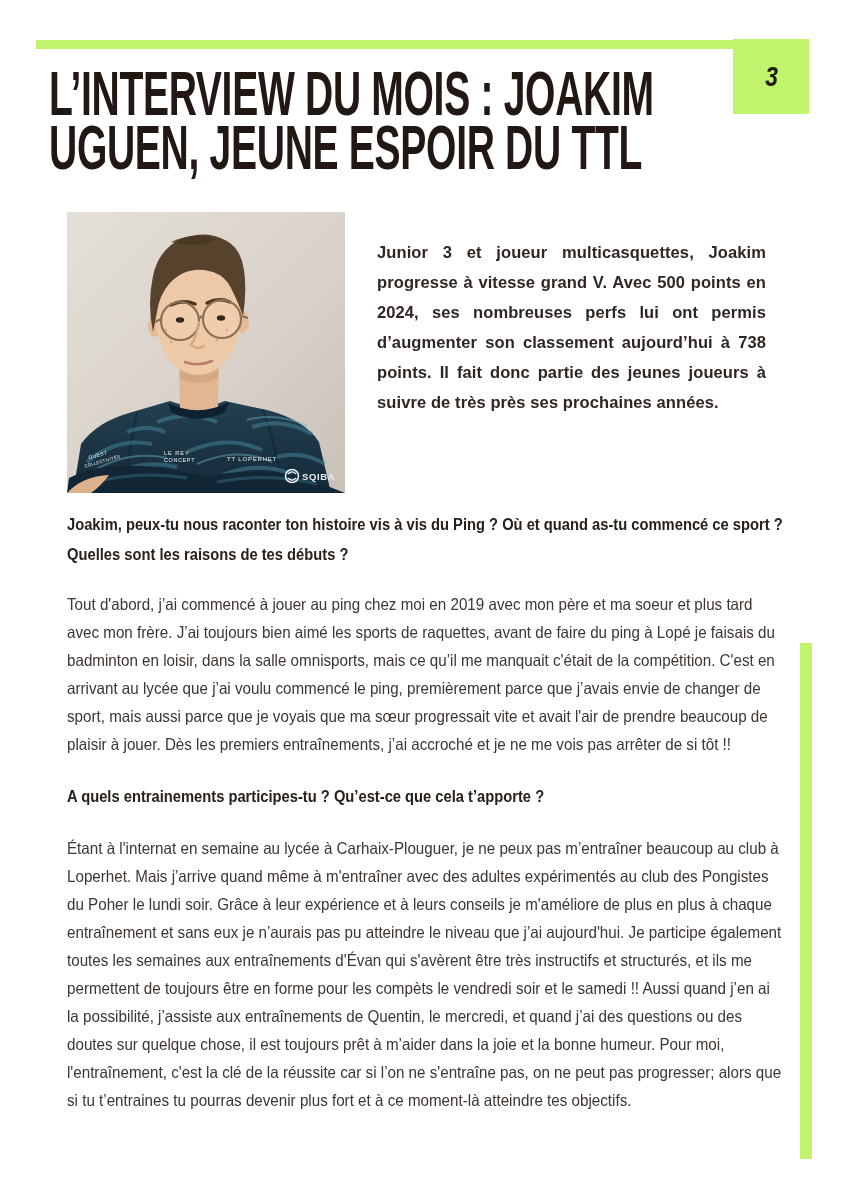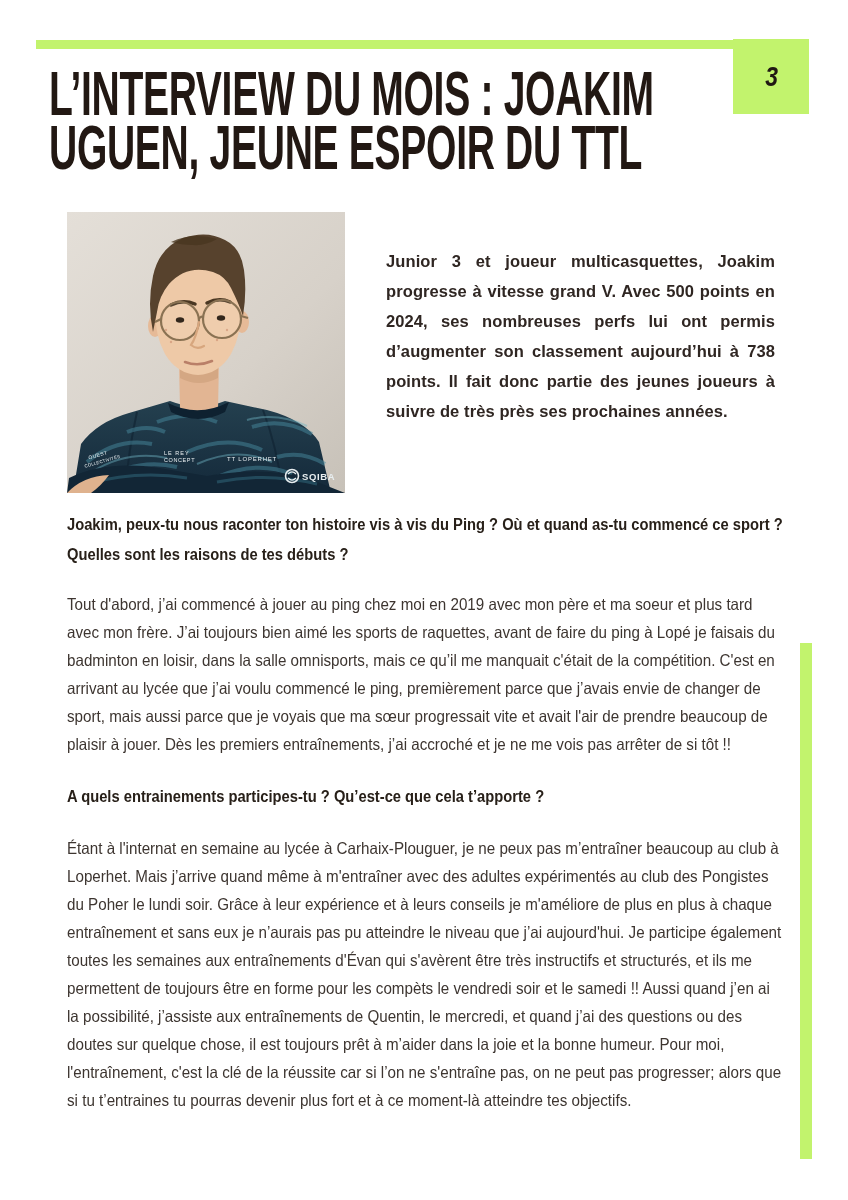--- a/index.html
+++ b/index.html
@@ -26,21 +26,21 @@
   .title{
     position:absolute;left:49px;top:66px;margin:0;color:var(--title-ink);
     font-weight:700;font-size:63px;line-height:54px;letter-spacing:-0.5px;
   }
   .title .t-line{
     display:block;transform:scaleX(0.62);transform-origin:0 0;white-space:nowrap;
   }
   .photo-frame{position:absolute;left:67px;top:212px;width:278px;height:281px;overflow:hidden;}
   .photo-frame svg{display:block;}
   .intro{
-    position:absolute;left:374px;top:234px;width:389px;margin:12px;
+    position:absolute;left:374px;top:234px;width:389px;margin:3px;
     color:var(--intro-ink);font-weight:700;font-size:16.5px;line-height:30px;
     text-align:justify;letter-spacing:0.1px;
   }
   .question{
     position:absolute;left:67px;width:780px;margin:0;color:var(--q-ink);
     font-weight:700;font-size:16px;line-height:30px;
     transform:scaleX(0.92);transform-origin:0 0;letter-spacing:0;
   }
   .answer{
     position:absolute;left:67px;width:780px;margin:0;color:var(--body-ink);

